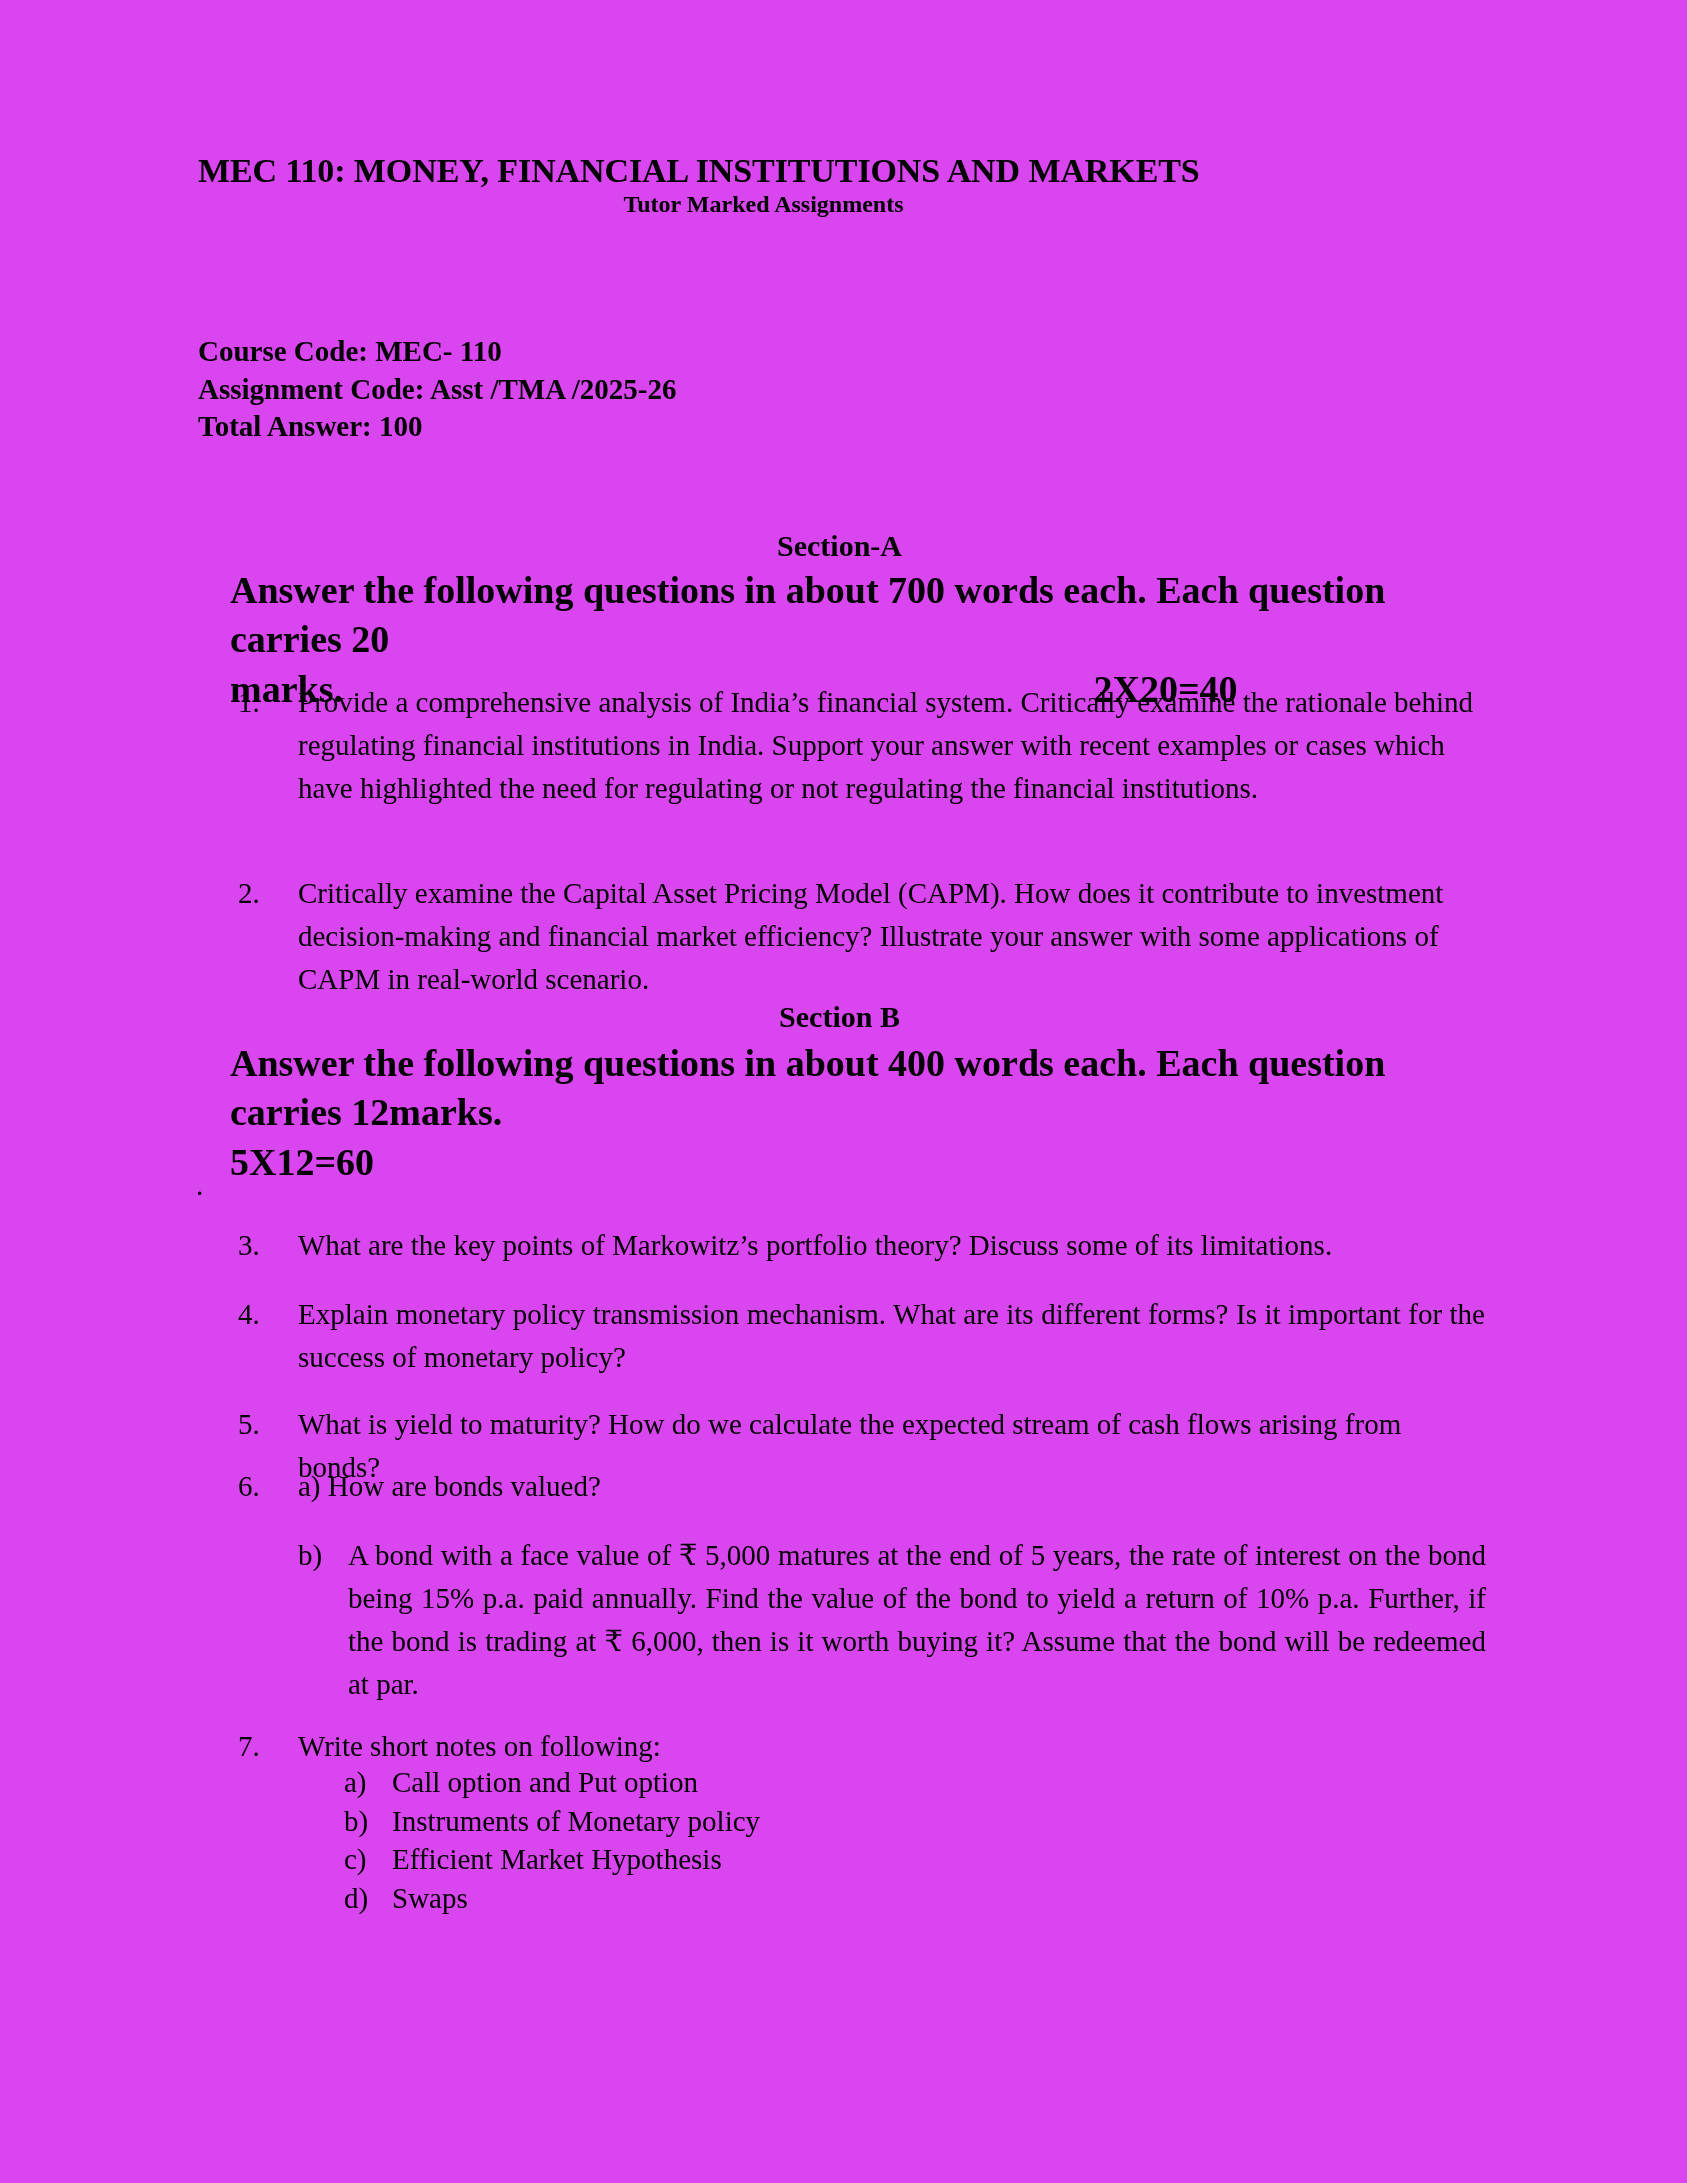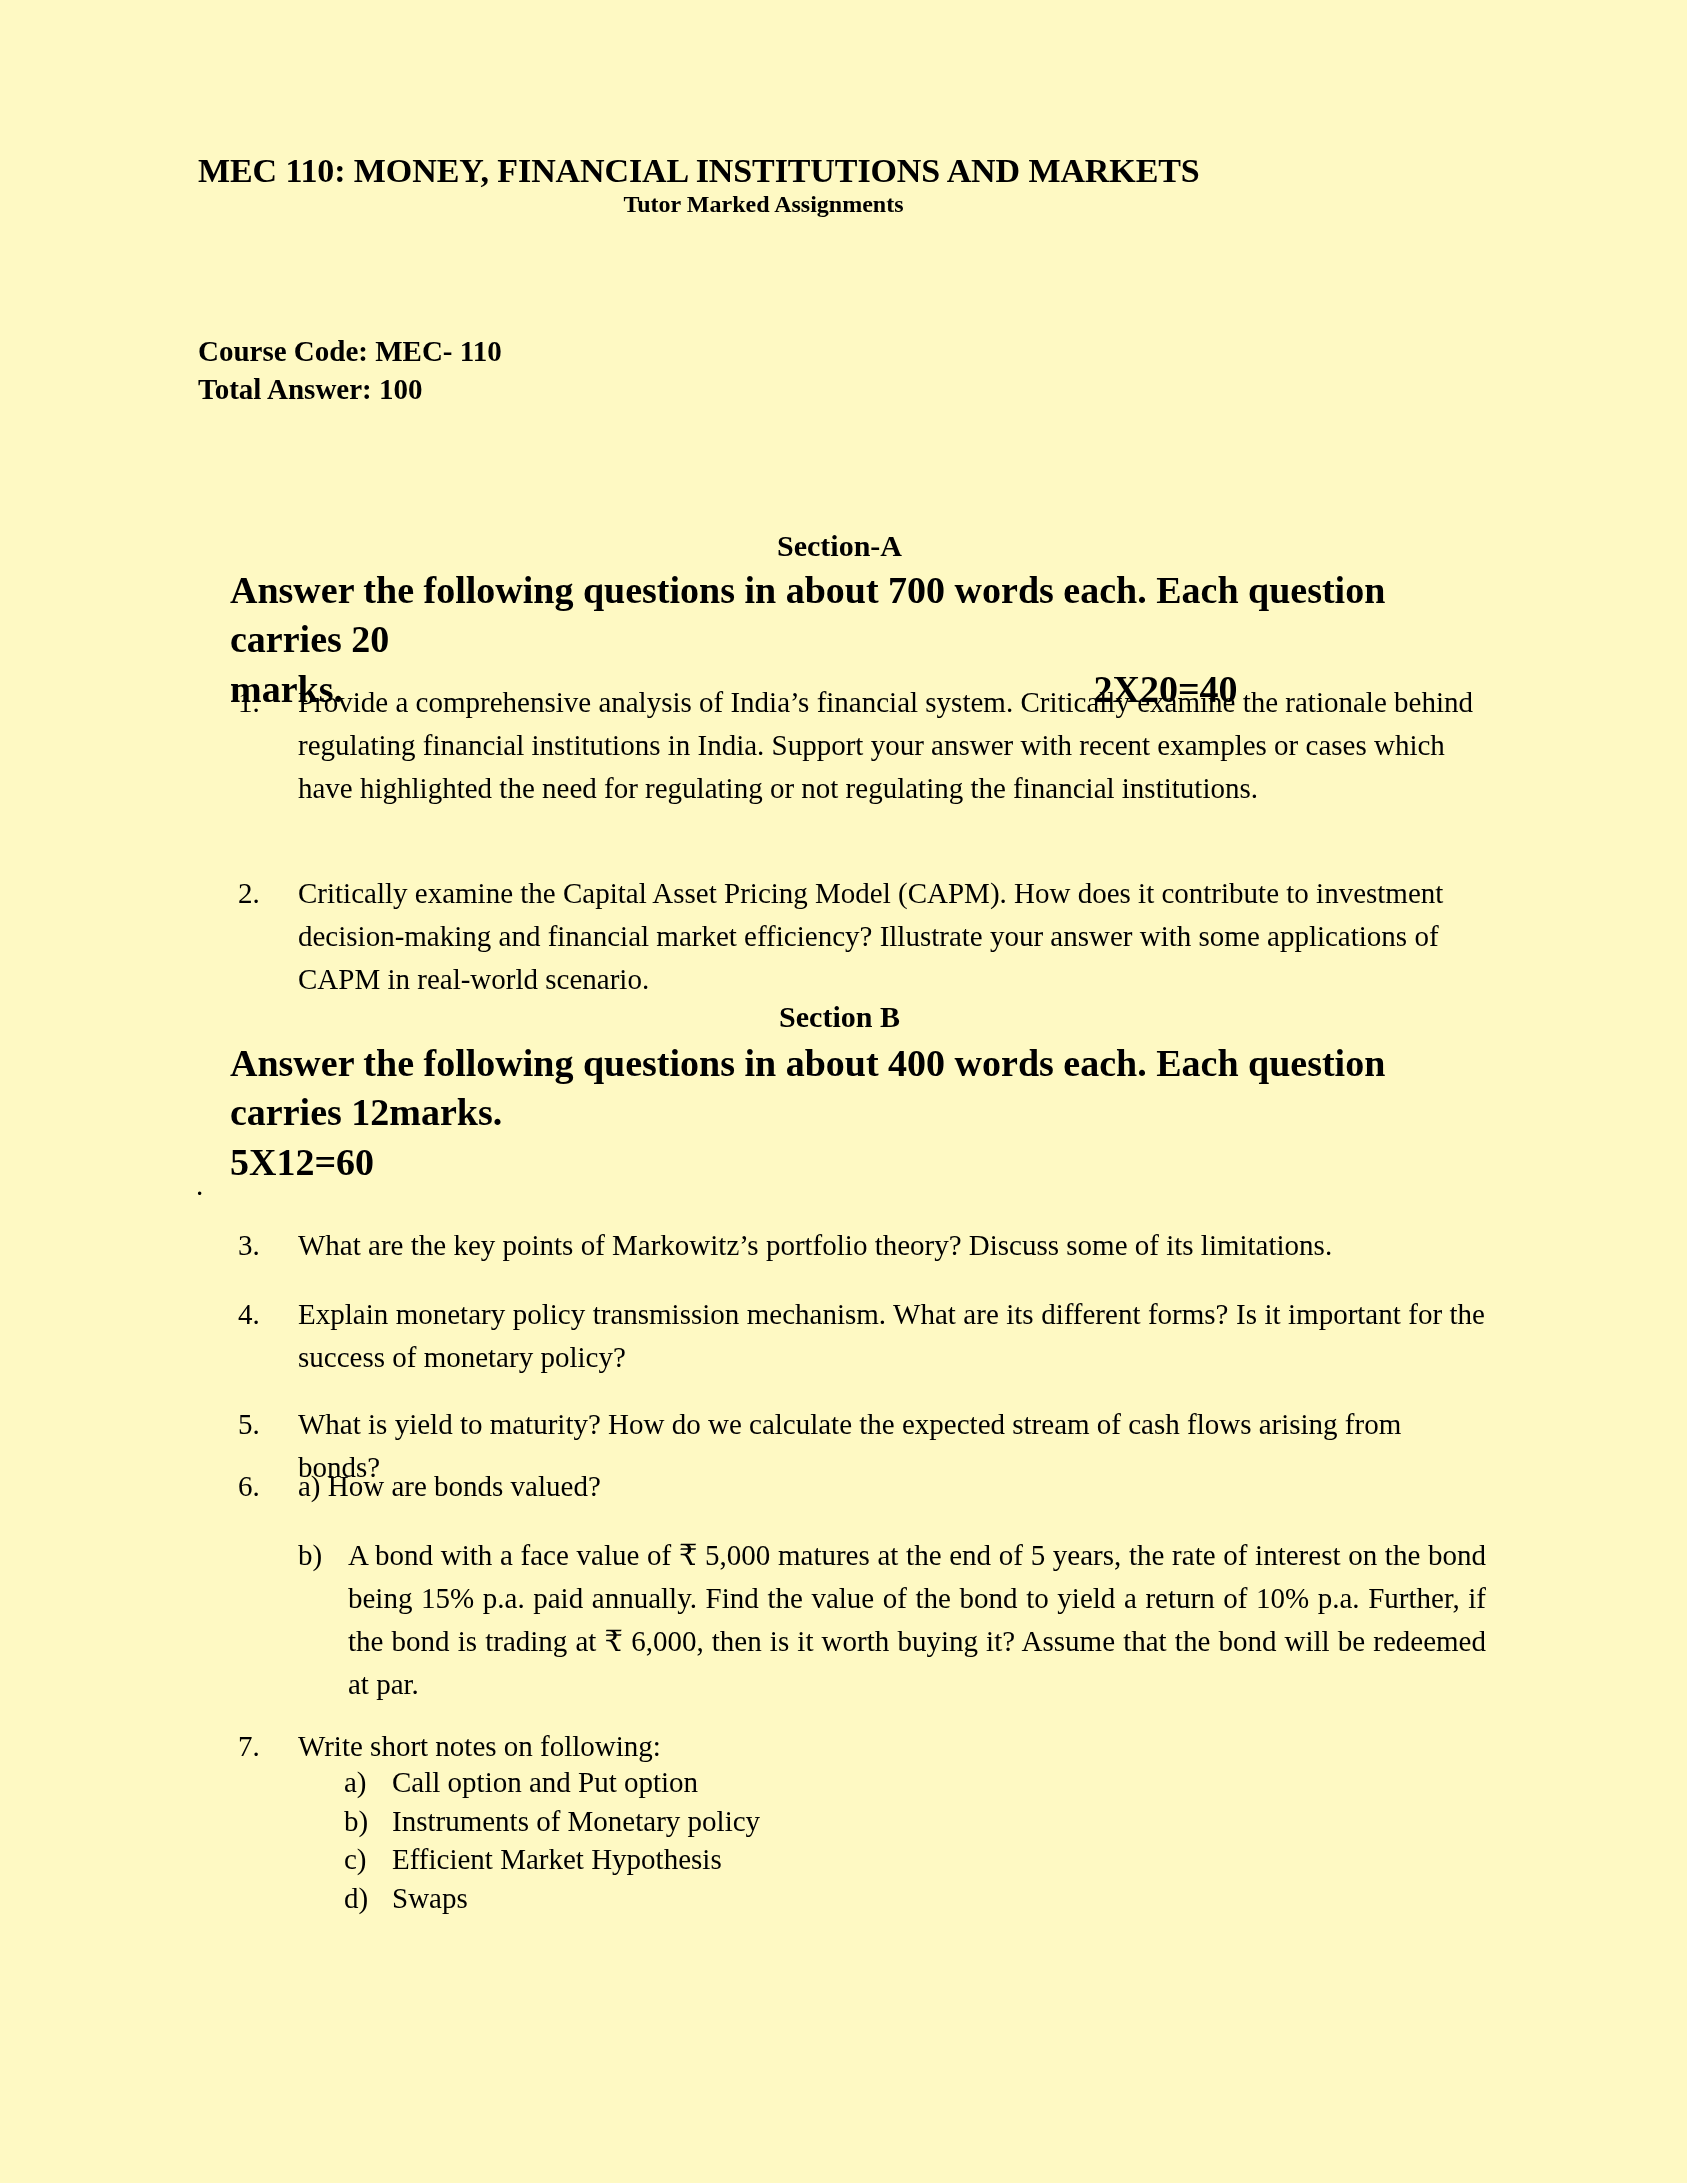--- a/index.html
+++ b/index.html
@@ -8,21 +8,21 @@
     background: #ffffff;
   }
   body {
     font-family: "Liberation Serif", "DejaVu Serif", serif;
     color: #000000;
   }
   .page {
     position: relative;
     width: 1687px;
     height: 2183px;
-    background: #fef9c3;
+    background: #d946ef;
     overflow: hidden;
   }
   
   .title-block {
     position: absolute;
     left: 198px;
     top: 152px;
     width: 1290px;
   }
   .doc-title {
@@ -143,20 +143,21 @@
 
 <div class="page">
 
   <div class="title-block">
     <div class="doc-title">MEC 110: MONEY, FINANCIAL INSTITUTIONS AND MARKETS</div>
     <div class="doc-subtitle">Tutor Marked Assignments</div>
   </div>
 
   <div class="meta-block">
     <div>Course Code: MEC- 110</div>
+    <div>Assignment Code: Asst /TMA /2025-26</div>
     <div>Total Answer: 100</div>
   </div>
 
   <div class="section-head" id="section-a-head">Section-A</div>
 
   <div class="instruction" id="instruction-a">
     <span>Answer the following questions in about 700 words each. Each question carries 20</span>
     <span class="instr-line2">
       <span>marks.</span>
       <span class="marks-inline">2X20=40</span>

